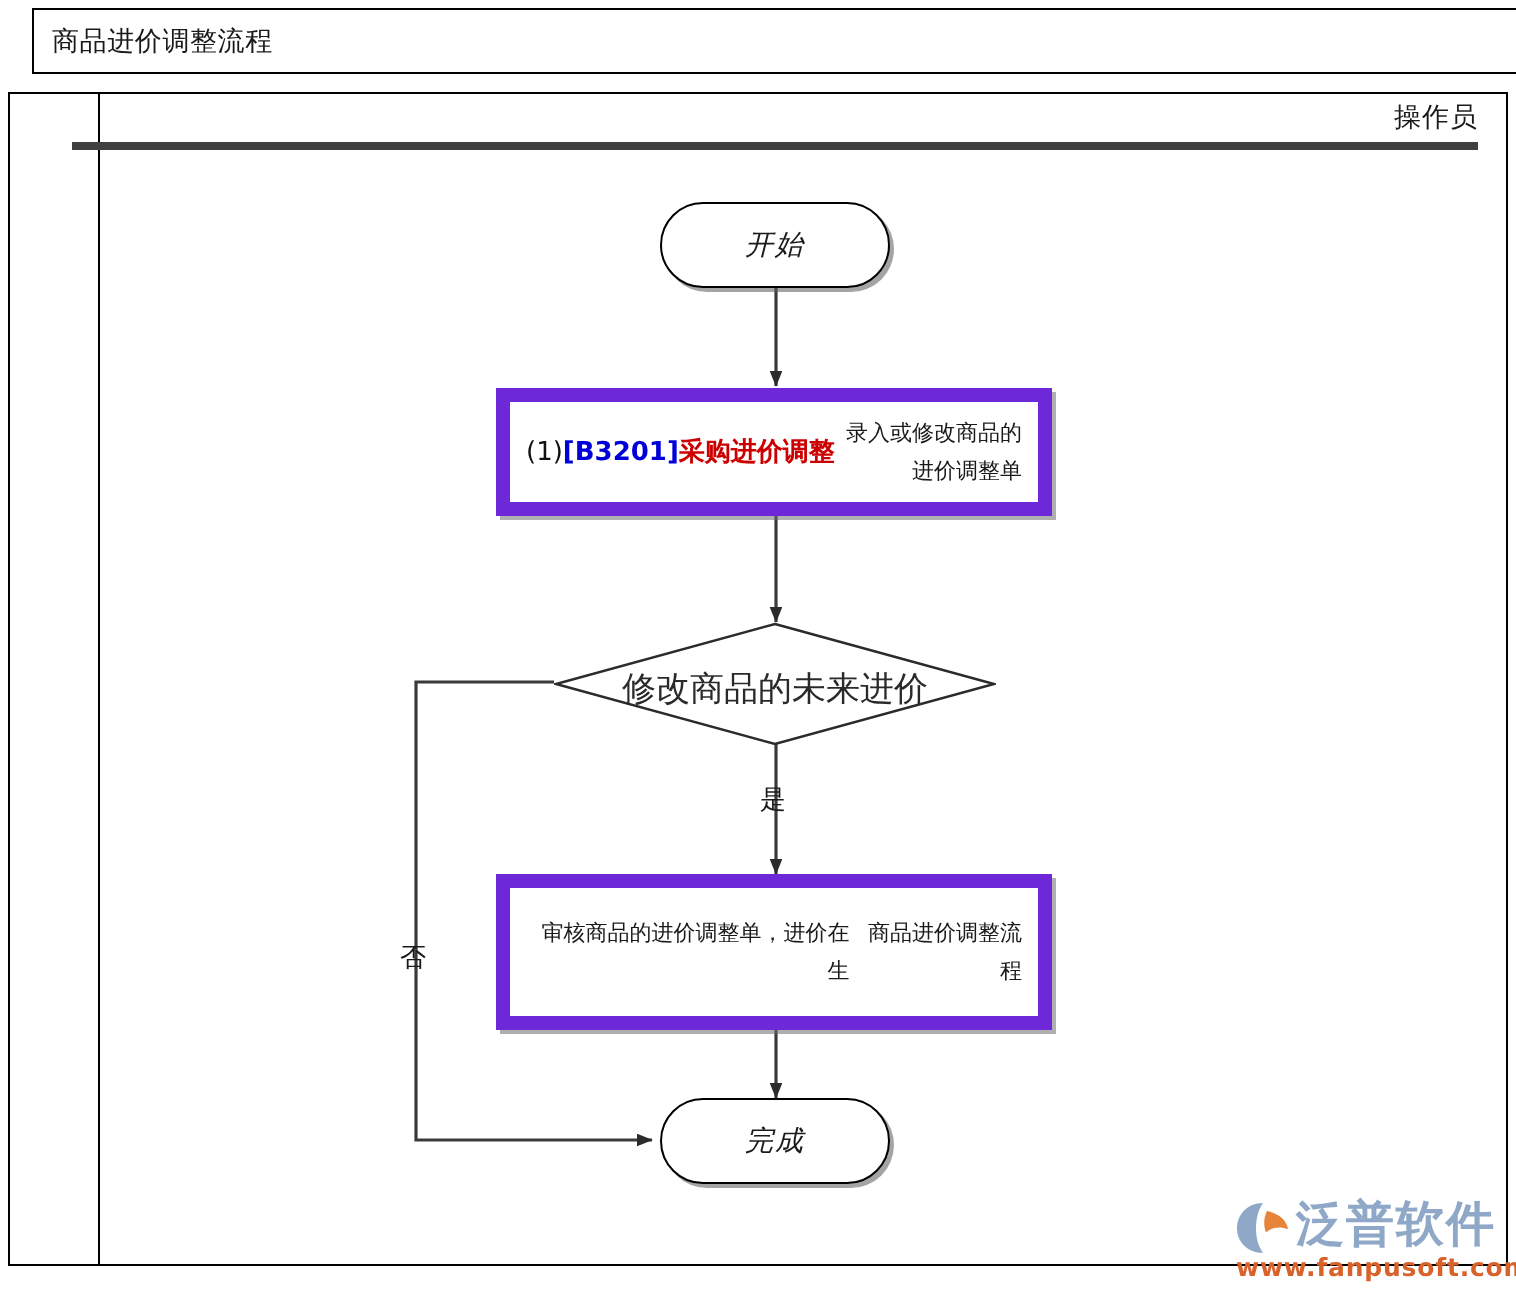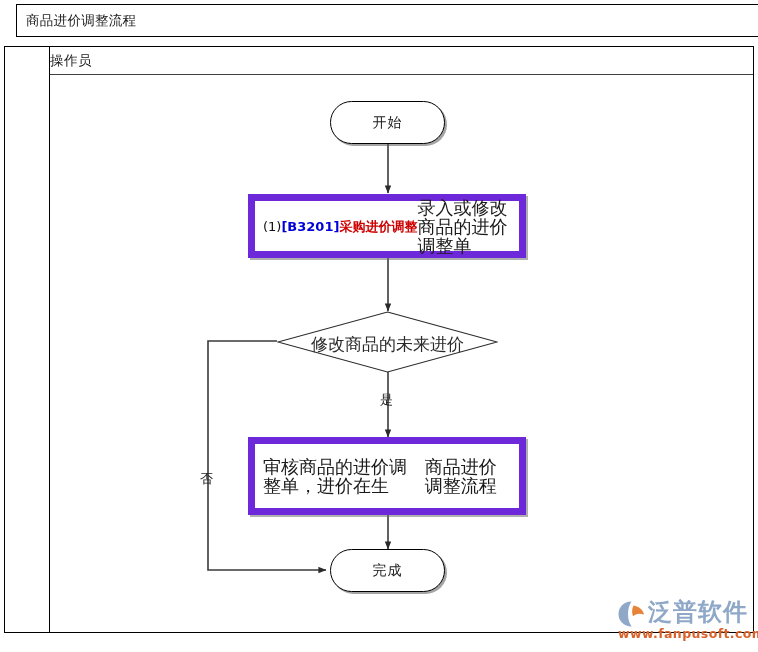--- a/index.html
+++ b/index.html
@@ -61,29 +61,29 @@
     left: 0px;
     top: 0px;
     width: 45px;
     height: 100%;
     border-right: 1px solid #000000;
     box-sizing: border-box;
   }
   
   .lane-header {
     position: absolute;
-    left: 45px;
+    left: 31px;
     top: 0px;
     width: 703px;
     height: 28px;
-    border-bottom: 1px solid #404040;
+    border-bottom: 4px solid #404040;
     box-sizing: border-box;
     display: flex;
     align-items: center;
-    justify-content: flex-start;
+    justify-content: flex-end;
   }
   .lane-header-text {
     font-size: 13.5px;
     color: #1a1a1a;
     letter-spacing: 0.5px;
   }
   .lane-body {
     position: absolute;
     left: 45px;
     top: 28px;
@@ -109,20 +109,21 @@
     display: flex;
     align-items: center;
     justify-content: center;
     text-align: center;
   }
 
   .terminator {
     border: 1px solid #000000;
     border-radius: 999px;
     box-shadow: 2px 2px 0 rgba(90,90,90,0.55);
+    font-style: italic;
   }
   .terminator .node-label {
     font-size: 14px;
     color: #1a1a1a;
     letter-spacing: 1px;
   }
 
   .process {
     border: 7px solid #6d28d9;
     box-shadow: 2px 2px 0 rgba(110,110,110,0.55);
@@ -139,24 +140,24 @@
   }
   .proc-line1 .code {
     color: #0000d8;
     font-weight: bold;
   }
   .proc-line1 .name {
     color: #cc0000;
     font-weight: bold;
   }
   .proc-desc {
-    font-size: 18px;
+    font-size: 11px;
     line-height: 19px;
     color: #1a1a1a;
-    text-align: left;
+    text-align: right;
   }
 
   .decision-label {
     position: absolute;
     font-size: 17px;
     color: #2a2a2a;
     white-space: nowrap;
     text-align: center;
   }
 

